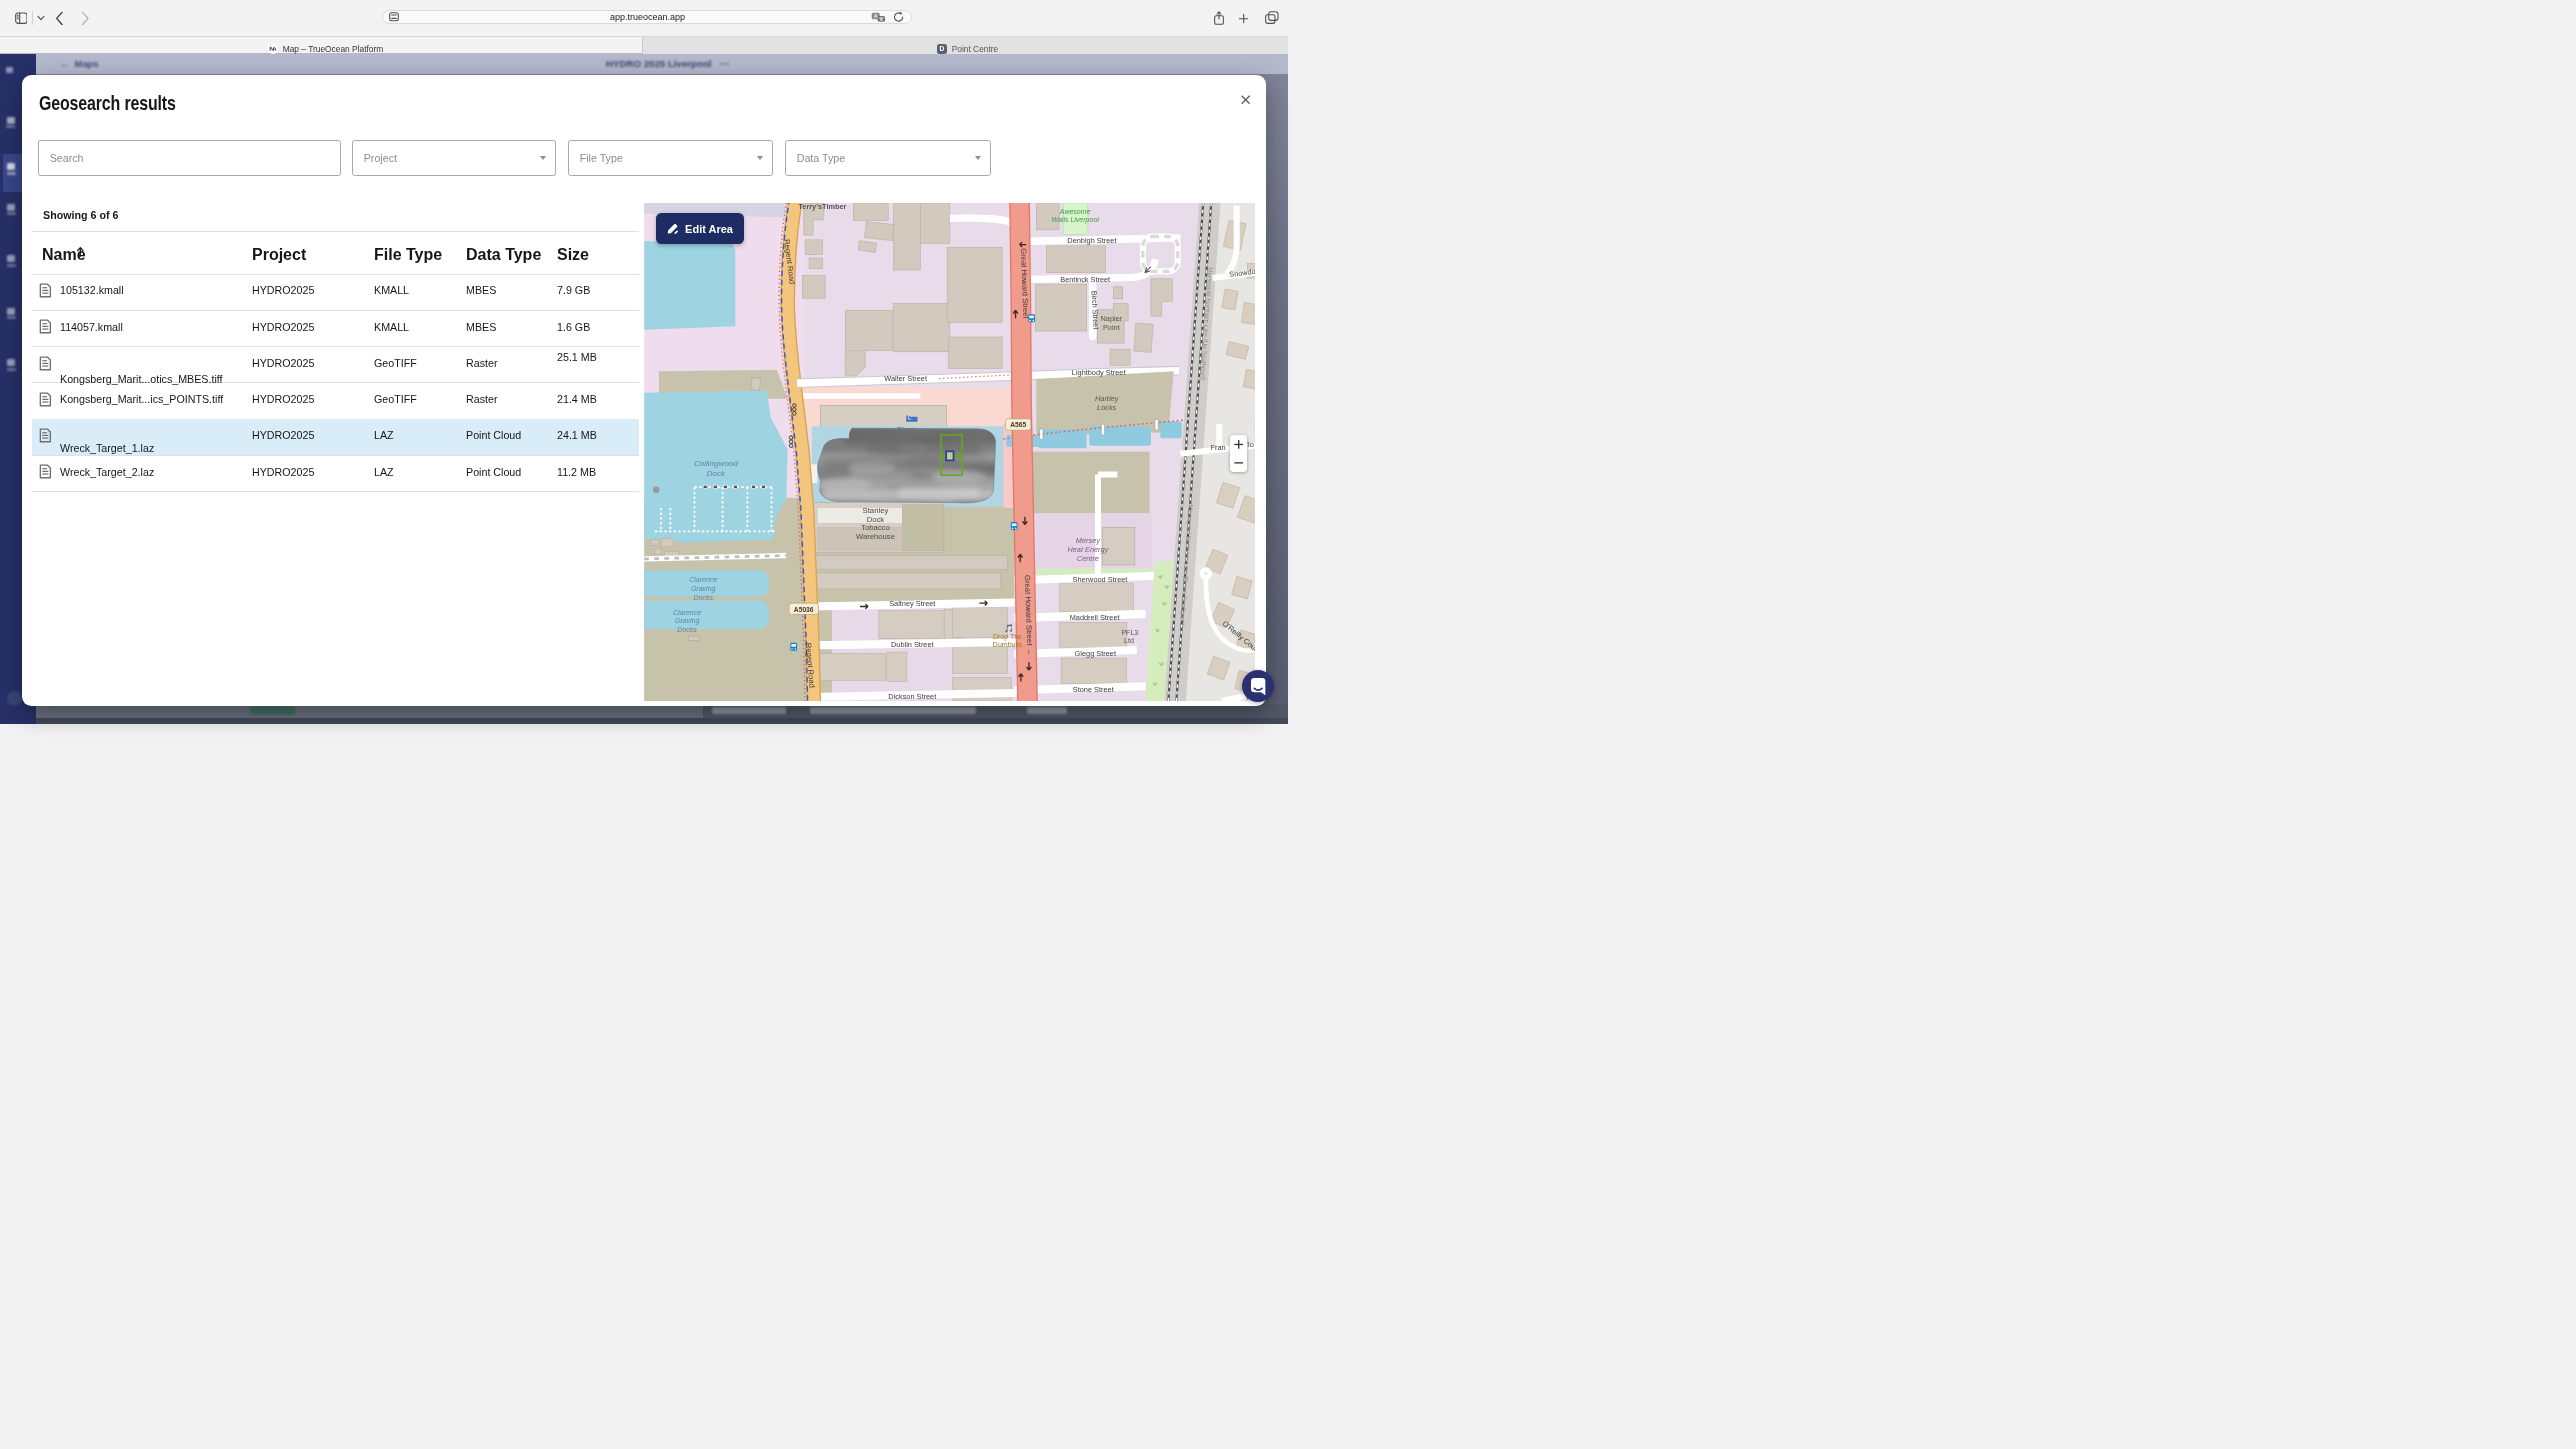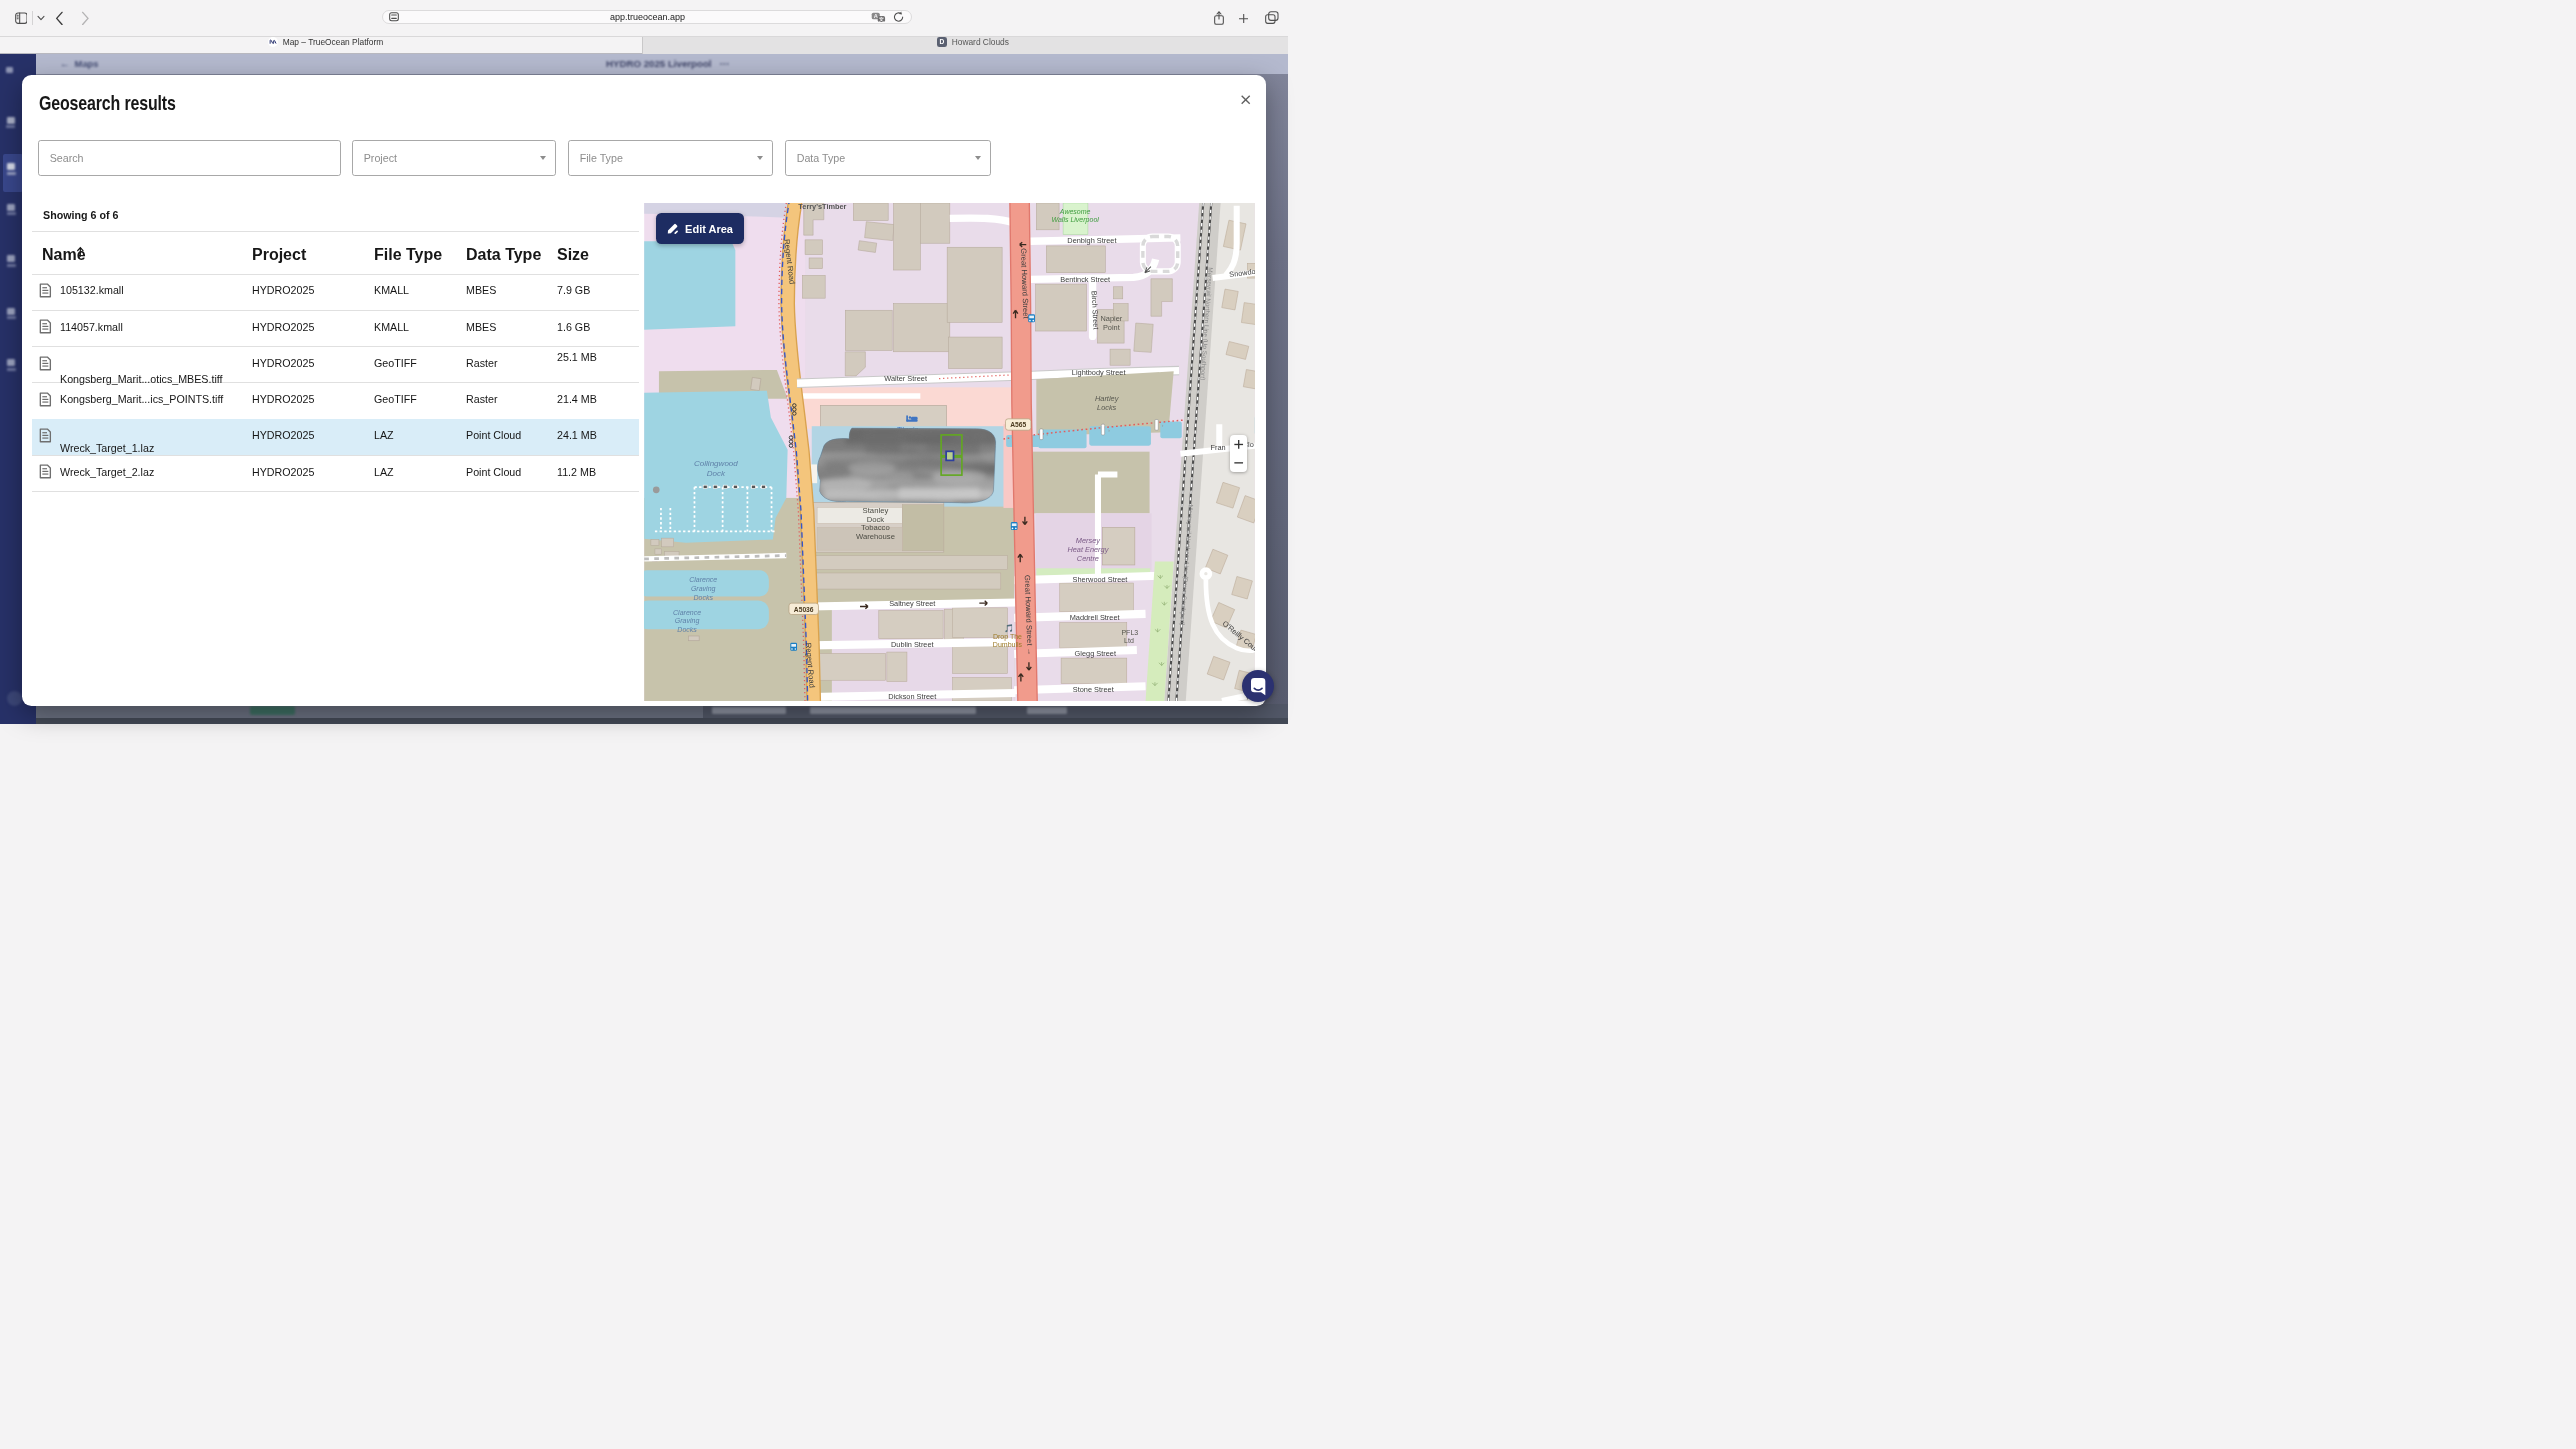--- a/index.html
+++ b/index.html
@@ -3,21 +3,21 @@
 <meta charset="utf-8">
 <style>
   * { margin:0; padding:0; box-sizing:border-box; }
   html,body { width:1288px; height:725px; overflow:hidden; background:#f4f3f4;
     font-family:"Liberation Sans", sans-serif; }
   .abs { position:absolute; }
   
   #toolbar { position:absolute; left:0; top:0; width:1288px; height:36px; background:#f4f3f4; }
   #tabbar { position:absolute; left:0; top:36px; width:1288px; height:18px; background:#f4f3f4; border-top:0.7px solid #d9d8d9; border-bottom:0.7px solid #b8b8bf;}
   #tab2 { position:absolute; left:642px; top:0px; width:646px; height:18px; background:#e3e2e3; border-left:0.7px solid #c9c8c9; }
-  #tabbar .tlabel { position:absolute; top:0; height:17.4px; display:flex; align-items:flex-start; gap:4.7px; font-size:8.4px; color:#333; }
+  #tabbar .tlabel { position:absolute; top:0; height:17.4px; display:flex; align-items:flex-end; gap:4.7px; font-size:8.4px; color:#333; }
   #urlbar { position:absolute; left:382px; top:9.7px; width:530px; height:14.8px; background:#fbfafb; border:0.7px solid #dcdbdc; border-radius:7.4px; }
   .tico { stroke:#4e4e4e; fill:none; stroke-width:1.6; stroke-linecap:round; stroke-linejoin:round; }
   
   #appbg { position:absolute; left:0; top:54px; width:1288px; height:670px; background:linear-gradient(180deg,#83879c 0%, #6f7389 30%, #62677b 70%, #585c6f 100%); }
   #sidebar { position:absolute; left:0; top:0px; width:36px; height:670px; background:#273168; }
   #apphead { position:absolute; left:36px; top:0; width:1252px; height:20px; background:#b4b9ce; }
   #appbot { position:absolute; left:36px; top:650px; width:1252px; height:20px; background:#787d92; }
   .blurt { filter: blur(1.3px); }
   
   #modal { position:absolute; left:22px; top:75px; width:1244px; height:631px; background:#fff; border-radius:9.4px; box-shadow:0 8px 27px rgba(0,0,0,.35); }
@@ -99,21 +99,21 @@
         <circle cx="7.5" cy="7.5" r="7.5" fill="#fff"></circle>
         <path d="M3.2 9.5 V5.2 C3.2 4.4 4.3 4.2 4.7 4.9 L7 9.4 C7.4 10.1 8.5 10.0 8.5 9.1 V5.8 C8.5 4.9 9.6 4.8 10 5.5 L11.8 9.3" stroke="#2a3370" stroke-width="1.5" fill="none" stroke-linecap="round"></path>
       </svg>
     <span>Map – TrueOcean Platform</span>
   </div>
   <div class="tlabel" style="left:937px;color:#565656;">
     <svg width="10" height="10" viewBox="0 0 15 15" style="font-size:12.5px">
         <rect x="0" y="0" width="15" height="15" rx="3.5" fill="#5a6071"></rect>
         <text x="7.5" y="11" font-size="10" font-weight="bold" fill="#fff" text-anchor="middle">D</text>
       </svg>
-    <span>Howard Clouds</span>
+    <span>Point Centre</span>
   </div>
 </div>
 
 <div id="appbg">
   <div id="apphead">
     <span class="blurt abs" style="left:24px;top:4px;color:#454e74;font-size:9.4px;">←&nbsp;&nbsp;<b>Maps</b></span>
     <span class="blurt abs" style="left:570px;top:4px;color:#3f4568;font-size:9.7px;font-weight:bold;">HYDRO 2025 Liverpool&nbsp;&nbsp;&nbsp;⋯</span>
   </div>
   <div id="sidebar">
     <div class="abs blurt" style="left:6px;top:12.7px;width:7.4px;height:6px;background:#8f96b5;border-radius:1.3px;"></div>

